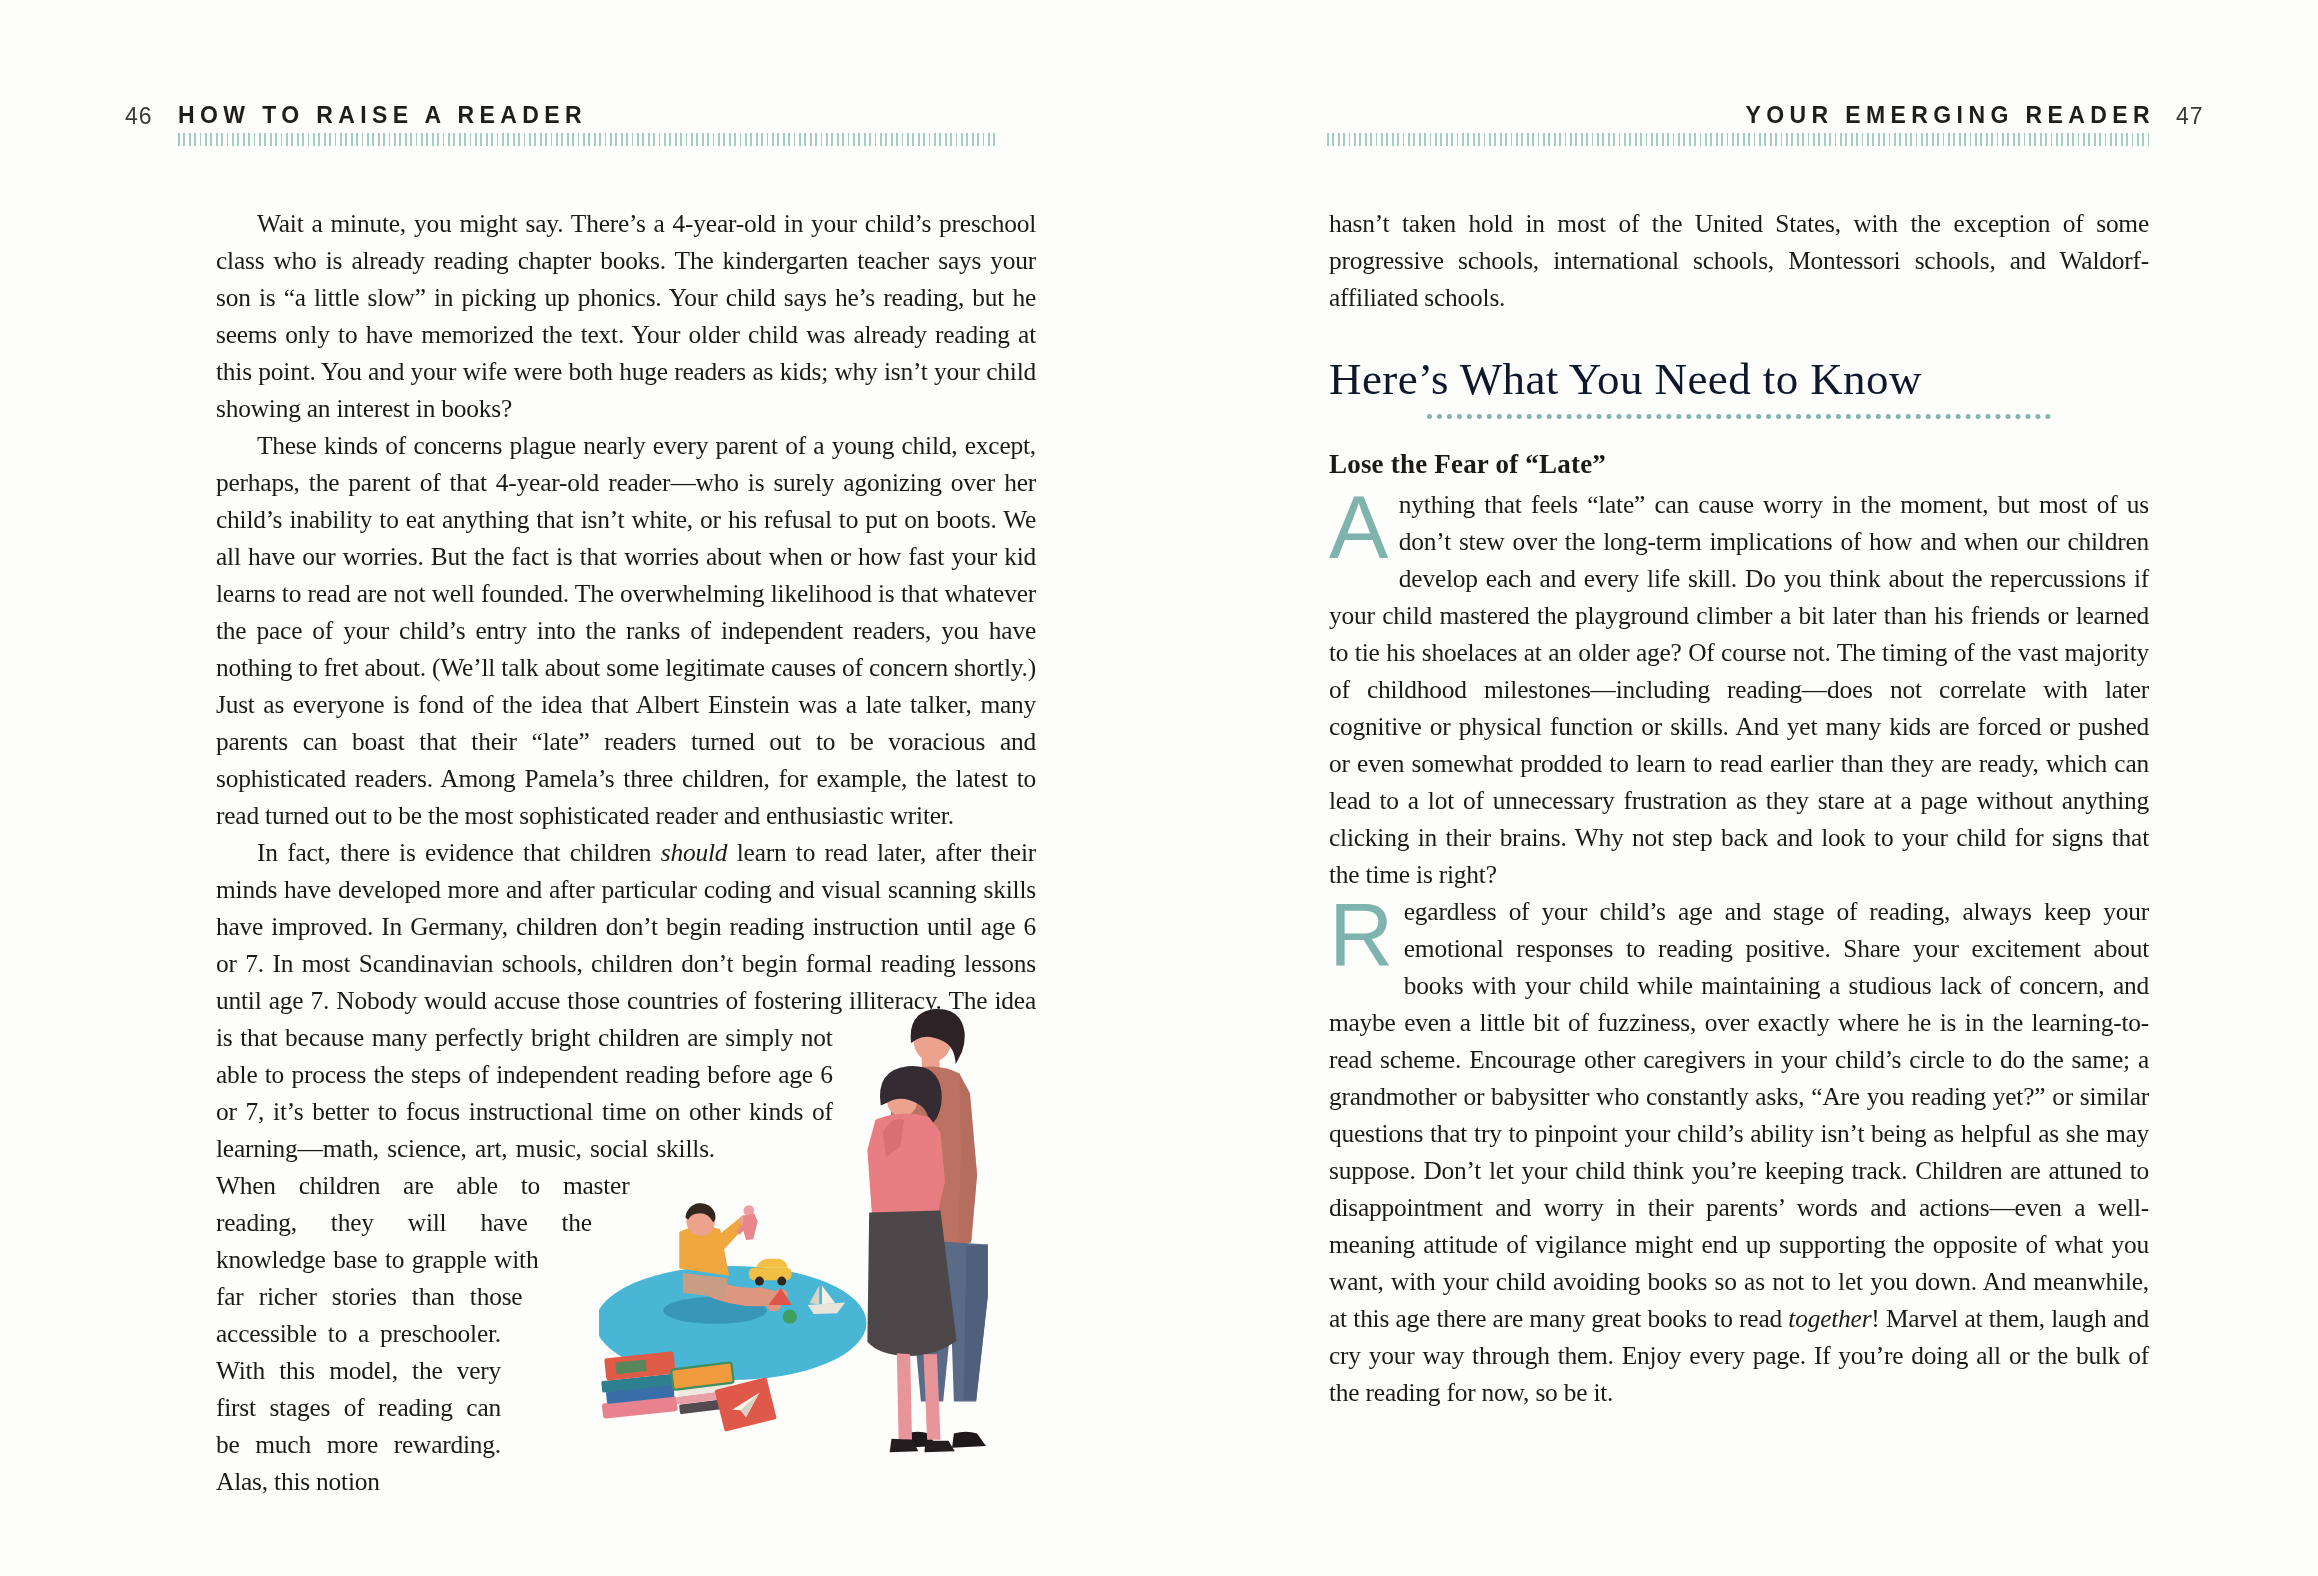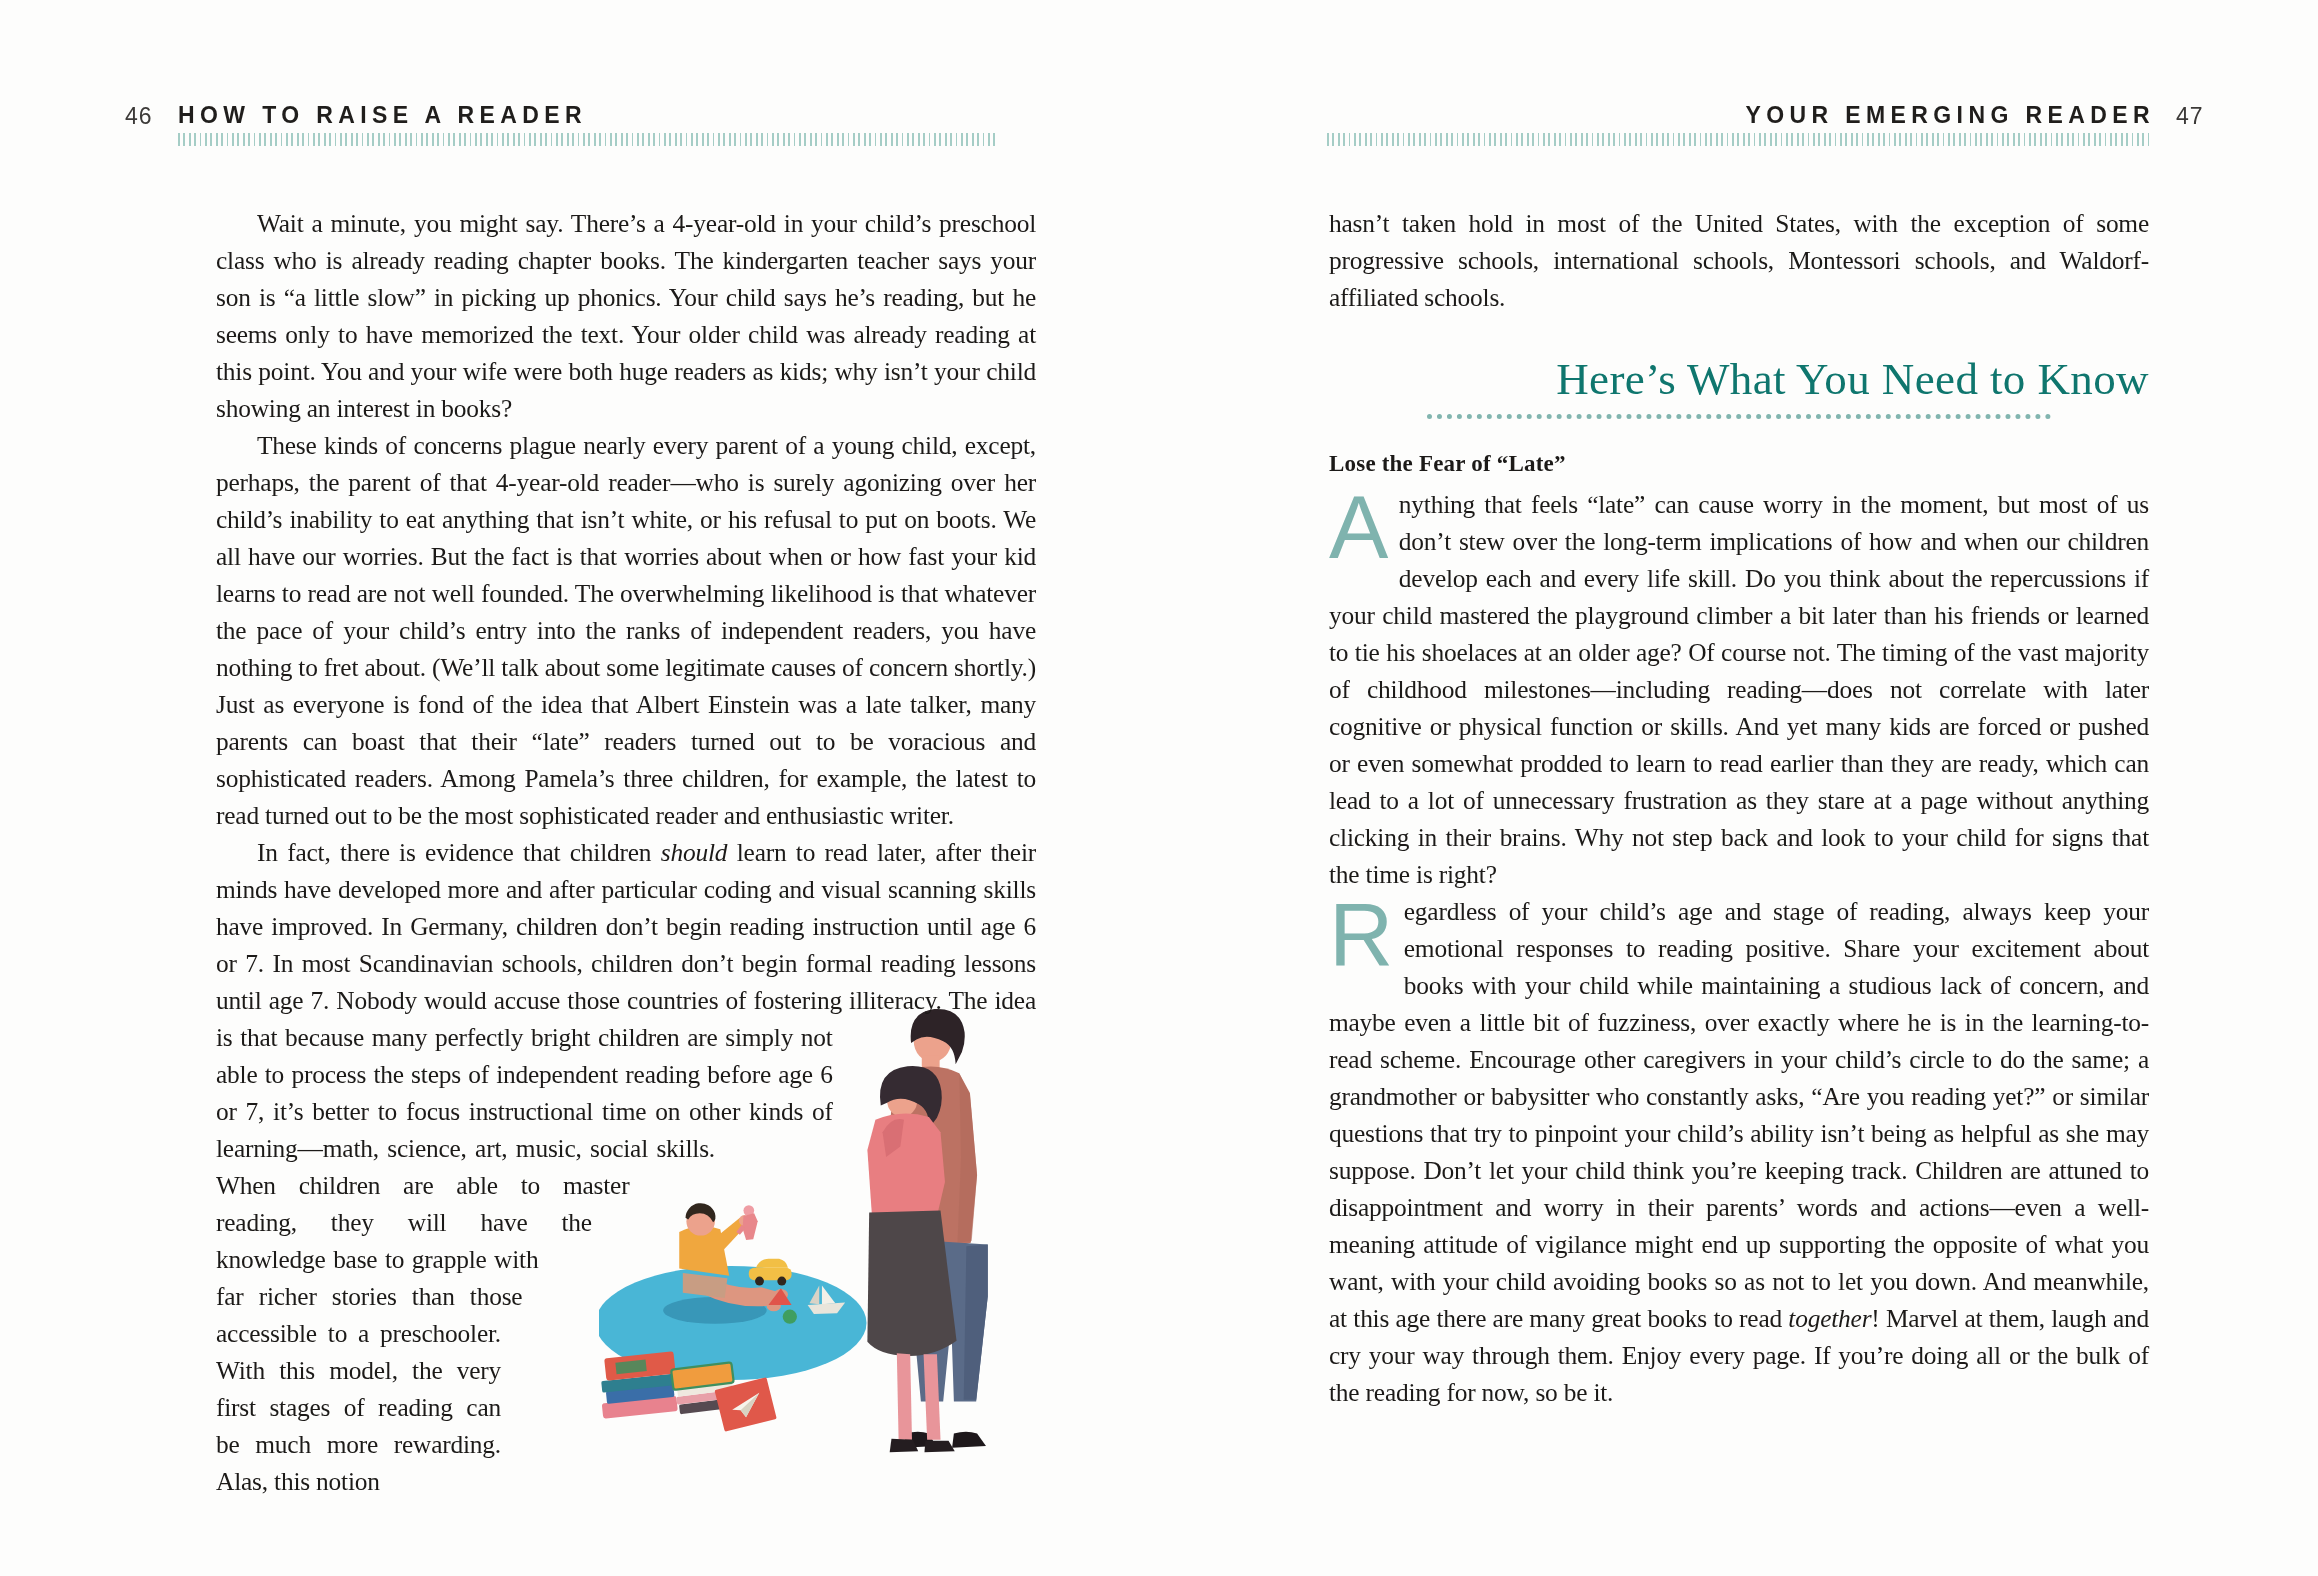--- a/index.html
+++ b/index.html
@@ -26,30 +26,30 @@
   }
   #rule-left{left:178px;width:819px;}
   #rule-right{left:1327px;width:822px;}
   .col{position:absolute;top:205px;width:820px;
     font-size:25.4px;line-height:37px;text-align:justify;letter-spacing:-0.2px;}
   #col-left{left:192px;margin-left:24px;}
   #col-right{left:1329px;}
   .col p{margin:0;}
   p.indent{text-indent:41px;}
   .section-heading{
-    margin:39px 0 0 0;text-align:right;
+    margin:39px 0 0 0;text-align:left;
     font-size:45px;line-height:48px;font-weight:400;
-    color:#0f766e;letter-spacing:0.4px;text-indent:0;
+    color:#0f172a;letter-spacing:0.4px;text-indent:0;
   }
   .dot-rule{
     width:624px;height:0;margin:10.7px auto 0 auto;
     border-top:5.4px dotted #82b5af;
   }
   .subhead{
-    margin:30px 0 7.1px 0;font-size:23px;line-height:30px;
+    margin:30px 0 7.1px 0;font-size:27px;line-height:30px;
     font-weight:bold;color:#1c1a18;letter-spacing:0.2px;
   }
   .dropcap{
     float:left;
     font-family:"Liberation Sans","DejaVu Sans",sans-serif;
     font-weight:400;font-size:89px;line-height:68px;
     color:#7fb3ae;margin:7.1px 10.7px 0 0;
   }
   .dropcap-para{text-indent:0;}
   .illu-float{

